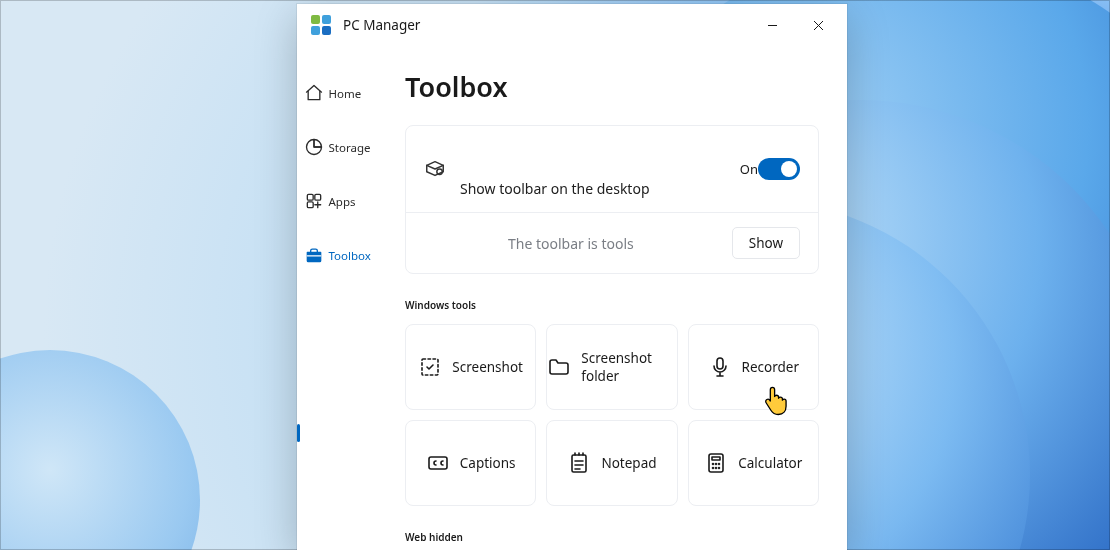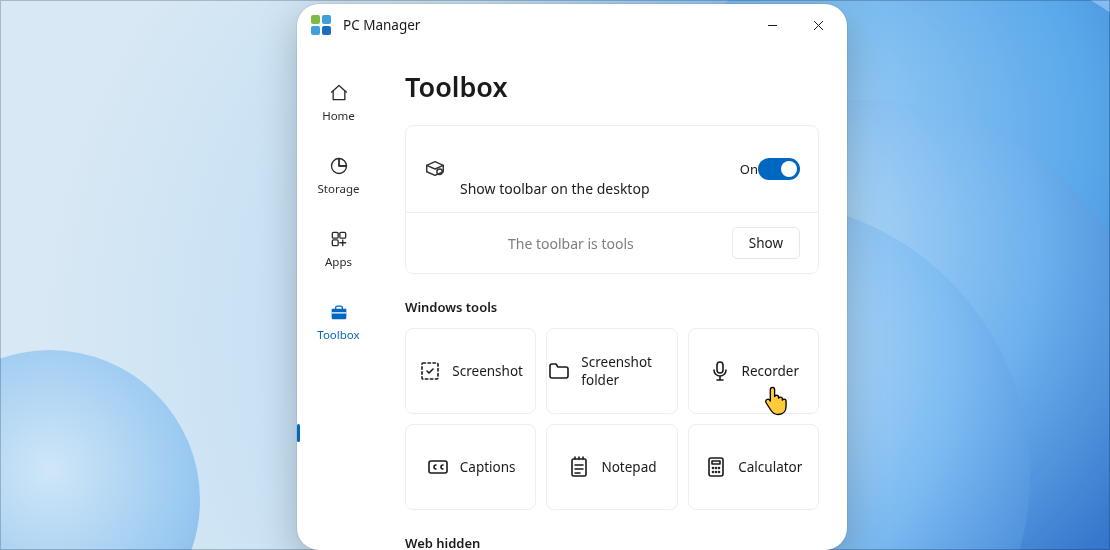--- a/index.html
+++ b/index.html
@@ -10,34 +10,34 @@
   radial-gradient(ellipse 900px 700px at 85% 60%, #1e4ba8 0%, #2960c4 20%, #4a8de8 38%, #8ec4f5 52%, #c5e0f4 70%, #d8e8f4 100%);
   overflow:hidden; }
 .petal { position:absolute; border-radius:50%; }
 .p1 { width:700px; height:700px; right:-150px; top:-50px; background:radial-gradient(circle at 30% 30%, #9ecff5, #5aa8ea 40%, #2b6fc9 70%); transform:rotate(15deg); }
 .p2 { width:600px; height:600px; right:-50px; top:100px; background:radial-gradient(circle at 35% 25%, #c5e4fa, #6fb2ee 45%, #2d6cc5 80%); opacity:.9; }
 .p3 { width:550px; height:550px; right:80px; top:200px; background:radial-gradient(circle at 40% 30%, #d8eefc, #7ebcf2 50%, #3a7fd4 85%); opacity:.85; }
 .p4 { width:300px; height:300px; left:-100px; top:350px; background:radial-gradient(circle at 50% 40%, #cde6f8, #8cc2f0 60%, #5a9ee0); opacity:.8; }
 .frame { position:absolute; inset:0; border:1px solid rgba(0,0,0,.2); pointer-events:none; }
 
 
-.app { position:absolute; left:297px; top:4px; width:550px; height:546px; background:#fff; border-radius:22px; box-shadow:0 12px 40px rgba(0,0,0,.22), 0 0 0 1px rgba(0,0,0,.06); display:flex; flex-direction:column; overflow:hidden; }
+.app { position:absolute; left:297px; top:4px; width:550px; height:546px; background:#fff; border-radius:0; box-shadow:0 12px 40px rgba(0,0,0,.22), 0 0 0 1px rgba(0,0,0,.06); display:flex; flex-direction:column; overflow:hidden; }
 
 .titlebar { height:42px; display:flex; align-items:center; padding:0 6px 0 14px; }
 .app-logo { width:20px; height:20px; position:relative; margin-right:12px; }
 .app-logo span { position:absolute; width:9px; height:9px; border-radius:2px; }
 .app-logo .a{top:0;left:0;background:#7fba42}.app-logo .b{top:0;right:0;background:#3fa0dc}.app-logo .c{bottom:0;left:0;background:#3fa0dc}.app-logo .d{bottom:0;right:0;background:#1b6ec2}
 .app-title { font-size:13.5px; color:#1a1a1a; flex:1; }
 .winbtn { width:46px; height:34px; display:flex; align-items:center; justify-content:center; color:#1a1a1a; border-radius:4px; }
 .winbtn svg { width:11px; height:11px; stroke:currentColor; stroke-width:1; fill:none; }
 
 .body { flex:1; display:flex; min-height:0; }
 
 .sidebar { width:84px; padding-top:30px; display:flex; flex-direction:column; align-items:center; gap:20px; position:relative; border-right:1px solid transparent; }
-.nav { width:72px; display:flex; flex-direction:column; align-items:center; gap:4px; padding:6px 0; border-radius:6px; cursor:pointer; }
+.nav { width:72px; display:flex; flex-direction:row; align-items:center; gap:4px; padding:6px 0; border-radius:6px; cursor:pointer; }
 .nav .ico { width:22px; height:22px; display:flex; align-items:center; justify-content:center; color:#2b2b2b; }
 .nav .lbl { font-size:11.5px; color:#2b2b2b; }
 .nav.active .ico, .nav.active .lbl { color:#0067c0; }
 .nav.active { position:relative; }
 .navmark { position:absolute; left:0; width:3px; height:18px; background:#0067c0; border-radius:2px; top:378px; }
 .ico svg { width:20px; height:20px; stroke:currentColor; stroke-width:1.6; fill:none; stroke-linecap:round; stroke-linejoin:round; }
 .nav.active .ico svg.fillable { fill:#0067c0; stroke:#0067c0; }
 
 .main { flex:1; padding:22px 28px 0 24px; overflow:hidden; }
 h1 { font-size:27px; font-weight:600; color:#1a1a1a; margin-bottom:20px; }
@@ -47,21 +47,21 @@
 .card-row + .card-row { border-top:1px solid #eceef2; }
 .row-ico { width:22px; height:22px; color:#333; display:flex; align-items:center; }
 .row-text { flex:1; font-size:14px; color:#202020;margin-top:39px; }
 .row-sub { flex:1; text-align:center; font-size:14px; color:#7a7e85; }
 .toggle-wrap { display:flex; align-items:center; }
 .toggle-on { font-size:13px; color:#1a1a1a; }
 .toggle { width:42px; height:22px; background:#0067c0; border-radius:11px; position:relative; }
 .toggle::after { content:''; position:absolute; width:16px; height:16px; background:#fff; border-radius:50%; top:3px; right:3px; }
 .show-btn { background:#fff; border:1px solid #e5e7eb; border-radius:5px; padding:6px 16px; font-size:13.5px; color:#1a1a1a; cursor:pointer; }
 
-.section-h { font-size:13px; font-weight:600; color:#1a1a1a; margin-bottom:12px; }
+.section-h { font-size:10px; font-weight:600; color:#1a1a1a; margin-bottom:12px; }
 .grid { display:grid; grid-template-columns:repeat(3,1fr); gap:10px; margin-bottom:24px; }
 .tool { background:#fff; border:1px solid #eceef2; border-radius:8px; height:86px; display:flex; flex-direction:row; align-items:center; justify-content:center; gap:10px; cursor:pointer; position:relative; }
 .tool .ico { width:24px; height:24px; color:#1a1a1a; }
 .tool .tlbl { font-size:13.5px; color:#1a1a1a; }
 .tool .ico svg { width:24px; height:24px; stroke:currentColor; stroke-width:1.6; fill:none; stroke-linecap:round; stroke-linejoin:round; }
 
 .cursor { position:absolute; width:30px; height:34px; pointer-events:none; z-index:99; left:760px; top:382px; }
 </style>
 </head>
 <body>

